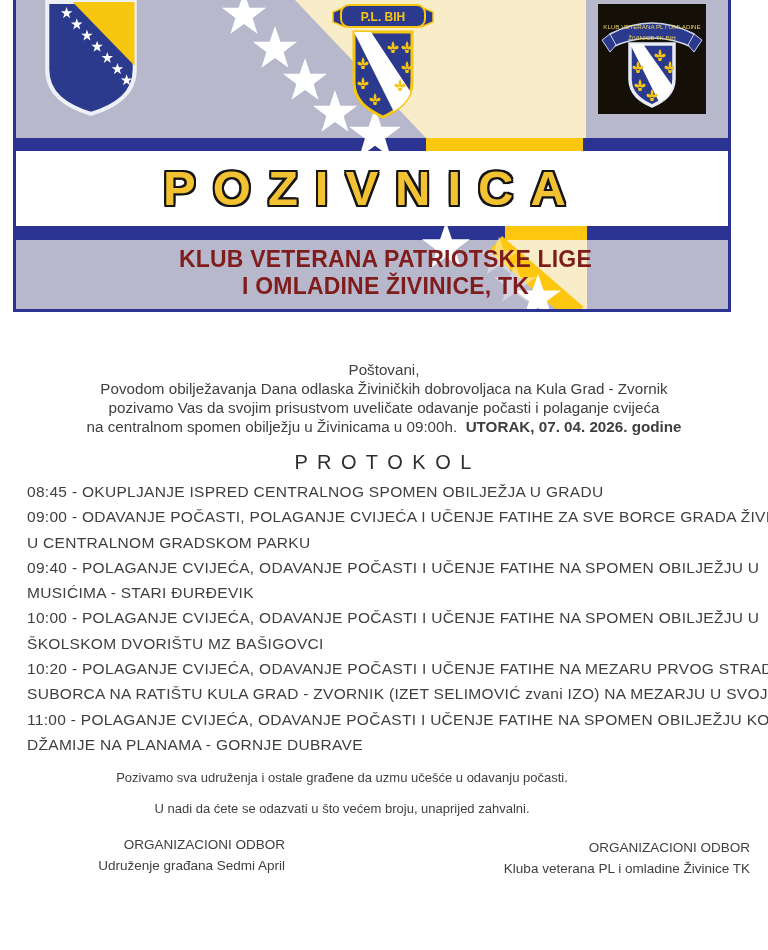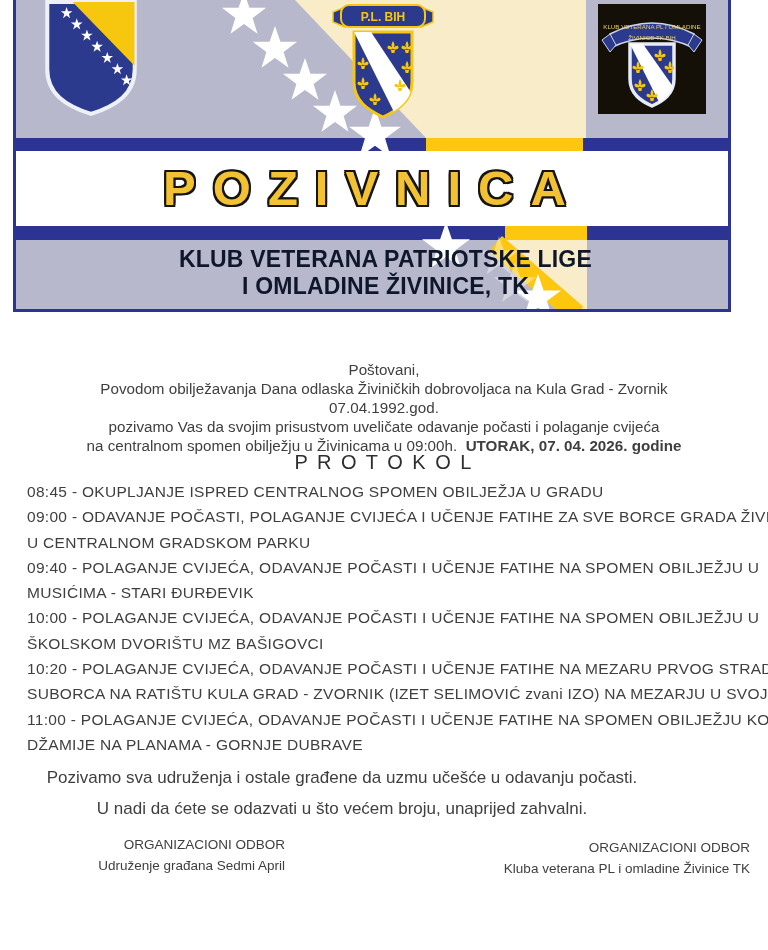--- a/index.html
+++ b/index.html
@@ -29,36 +29,36 @@
     color:#f2c232;
     text-shadow:-2px -2px 0 #151515,2px -2px 0 #151515,-2px 2px 0 #151515,2px 2px 0 #151515,
                 -2px 0 0 #151515,2px 0 0 #151515,0 -2px 0 #151515,0 2px 0 #151515;
   }
   .klub-band{position:absolute;left:0;top:240px;width:712px;height:69px;background:#b8b8cd;}
   .klub-cream{position:absolute;left:0;top:0;width:712px;height:69px;background:#f8edc8;
     clip-path:polygon(489px 0,571px 0,571px 69px,557px 69px);}
   .klub-yellow{position:absolute;left:486px;top:-4px;width:108px;height:20px;background:#fdc70f;
     transform:rotate(41deg);transform-origin:left top;}
   .subtitle{position:absolute;left:0;top:6px;width:739px;text-align:center;
-    font-size:23px;font-weight:bold;line-height:27px;color:#0f172a;letter-spacing:0.2px;}
+    font-size:23px;font-weight:bold;line-height:27px;color:#7f1d1d;letter-spacing:0.2px;}
   .star{
     position:absolute;background:#ffffff;
     clip-path:polygon(50% 0%,61.8% 34.5%,98% 34.5%,68.7% 56.5%,79.4% 91%,50% 69.8%,20.6% 91%,31.3% 56.5%,2% 34.5%,38.2% 34.5%);
   }
 
   
   .intro{position:absolute;left:0;top:360px;width:768px;text-align:center;
     font-size:15.2px;line-height:19px;color:#3f3f3f;}
   .protokol-heading{position:absolute;left:0;top:451px;width:768px;text-align:center;
     font-size:20px;font-weight:normal;letter-spacing:2px;color:#2e2e2e;}
   .protocol{position:absolute;left:27px;top:479px;width:760px;
     font-size:15.5px;line-height:25.3px;color:#3f3f3f;letter-spacing:0.3px;}
   .protocol div{white-space:nowrap;}
   .closing{position:absolute;left:0;top:763px;width:684px;text-align:center;
-    font-size:17px;line-height:30.5px;color:#3f3f3f;}
+    font-size:13px;line-height:30.5px;color:#3f3f3f;}
   .committee{position:absolute;text-align:right;font-size:13.5px;line-height:21px;color:#3f3f3f;}
   .committee-left{left:55px;top:834px;width:230px;}
   .committee-right{left:455px;top:837px;width:295px;}
   .b{font-weight:bold;}
 </style>
 </head>
 <body>
 
 <div class="banner">
 
@@ -163,21 +163,20 @@
     <use href="#fleur" x="72" y="64"></use>
     <use href="#fleur" x="40" y="64"></use>
     <use href="#fleur" x="42" y="82"></use>
     <use href="#fleur" x="54" y="92"></use>
   </g>
 </svg>
 
 <div class="intro">
   <div>Poštovani,</div>
   <div>Povodom obilježavanja Dana odlaska Živiničkih dobrovoljaca na Kula Grad - Zvornik</div>
-  <div>07.04.1992.god.</div>
   <div>pozivamo Vas da svojim prisustvom uveličate odavanje počasti i polaganje cvijeća</div>
   <div><span>na centralnom spomen obilježju u Živinicama u 09:00h.&nbsp; </span><span class="b">UTORAK, 07. 04. 2026. godine</span></div>
 </div>
 
 <div class="protokol-heading">P R O T O K O L</div>
 
 <div class="protocol">
   <div>08:45 - OKUPLJANJE ISPRED CENTRALNOG SPOMEN OBILJEŽJA U GRADU</div>
   <div>09:00 - ODAVANJE POČASTI, POLAGANJE CVIJEĆA I UČENJE FATIHE ZA SVE BORCE GRADA ŽIVINICE</div>
   <div>U CENTRALNOM GRADSKOM PARKU</div>

